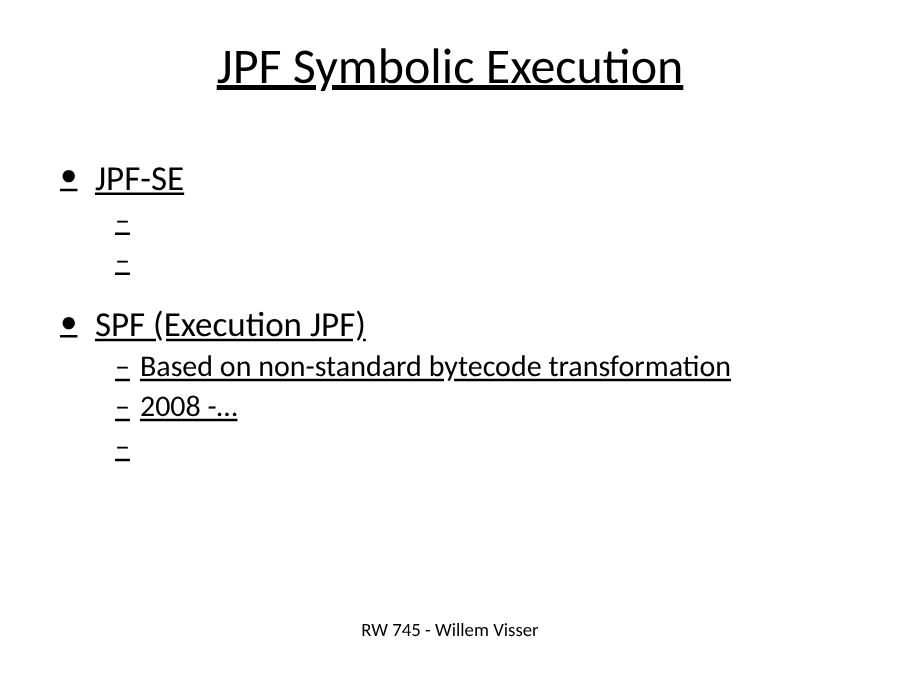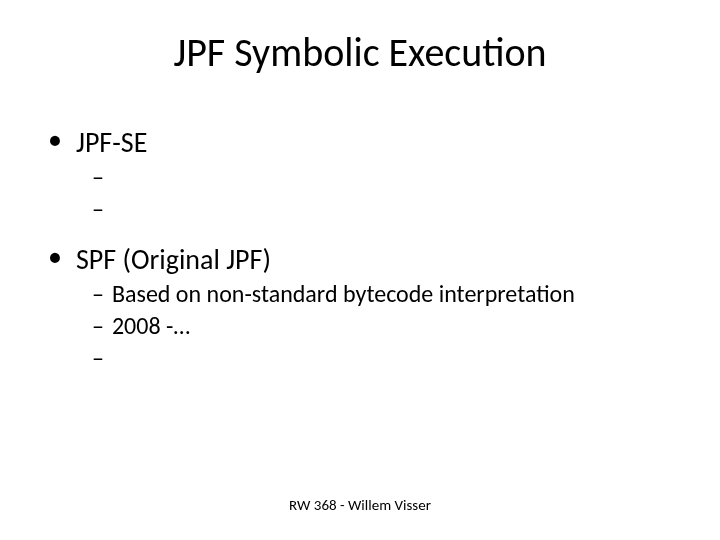--- a/index.html
+++ b/index.html
@@ -8,20 +8,21 @@
       font-family: Calibri, "Segoe UI", Arial, sans-serif;
       background: #fff;
       color: #000;
       position: relative;
     }
     .slide {
       width: 720px;
       height: 540px;
       padding: 0;
       position: relative;
+      text-decoration: underline;
     }
     .title {
       font-size: 40px;
       font-weight: 400;
       text-align: center;
       padding-top: 28px;
       letter-spacing: 0px;
     }
     .content {
       padding: 48px 48px 0 48px;
@@ -71,30 +72,30 @@
     </div>
     <div class="bullet-l2">
       <span class="dash">–</span>
     </div>
     <div class="bullet-l2">
       <span class="dash">–</span>
     </div>
 
     <div class="bullet-l1" style="margin-top:18px;">
       <span class="dot">•</span>
-      <span>SPF (Original JPF)</span>
+      <span>SPF (Execution JPF)</span>
     </div>
     <div class="bullet-l2">
       <span class="dash">–</span>
-      <span>Based on non-standard bytecode interpretation</span>
+      <span>Based on non-standard bytecode transformation</span>
     </div>
     <div class="bullet-l2">
       <span class="dash">–</span>
       <span>2008 -…</span>
     </div>
     <div class="bullet-l2">
       <span class="dash">–</span>
     </div>
 
   </div>
 
-  <div class="footer">RW 368 - Willem Visser</div>
+  <div class="footer">RW 745 - Willem Visser</div>
 </div>
 
 </body></html>

